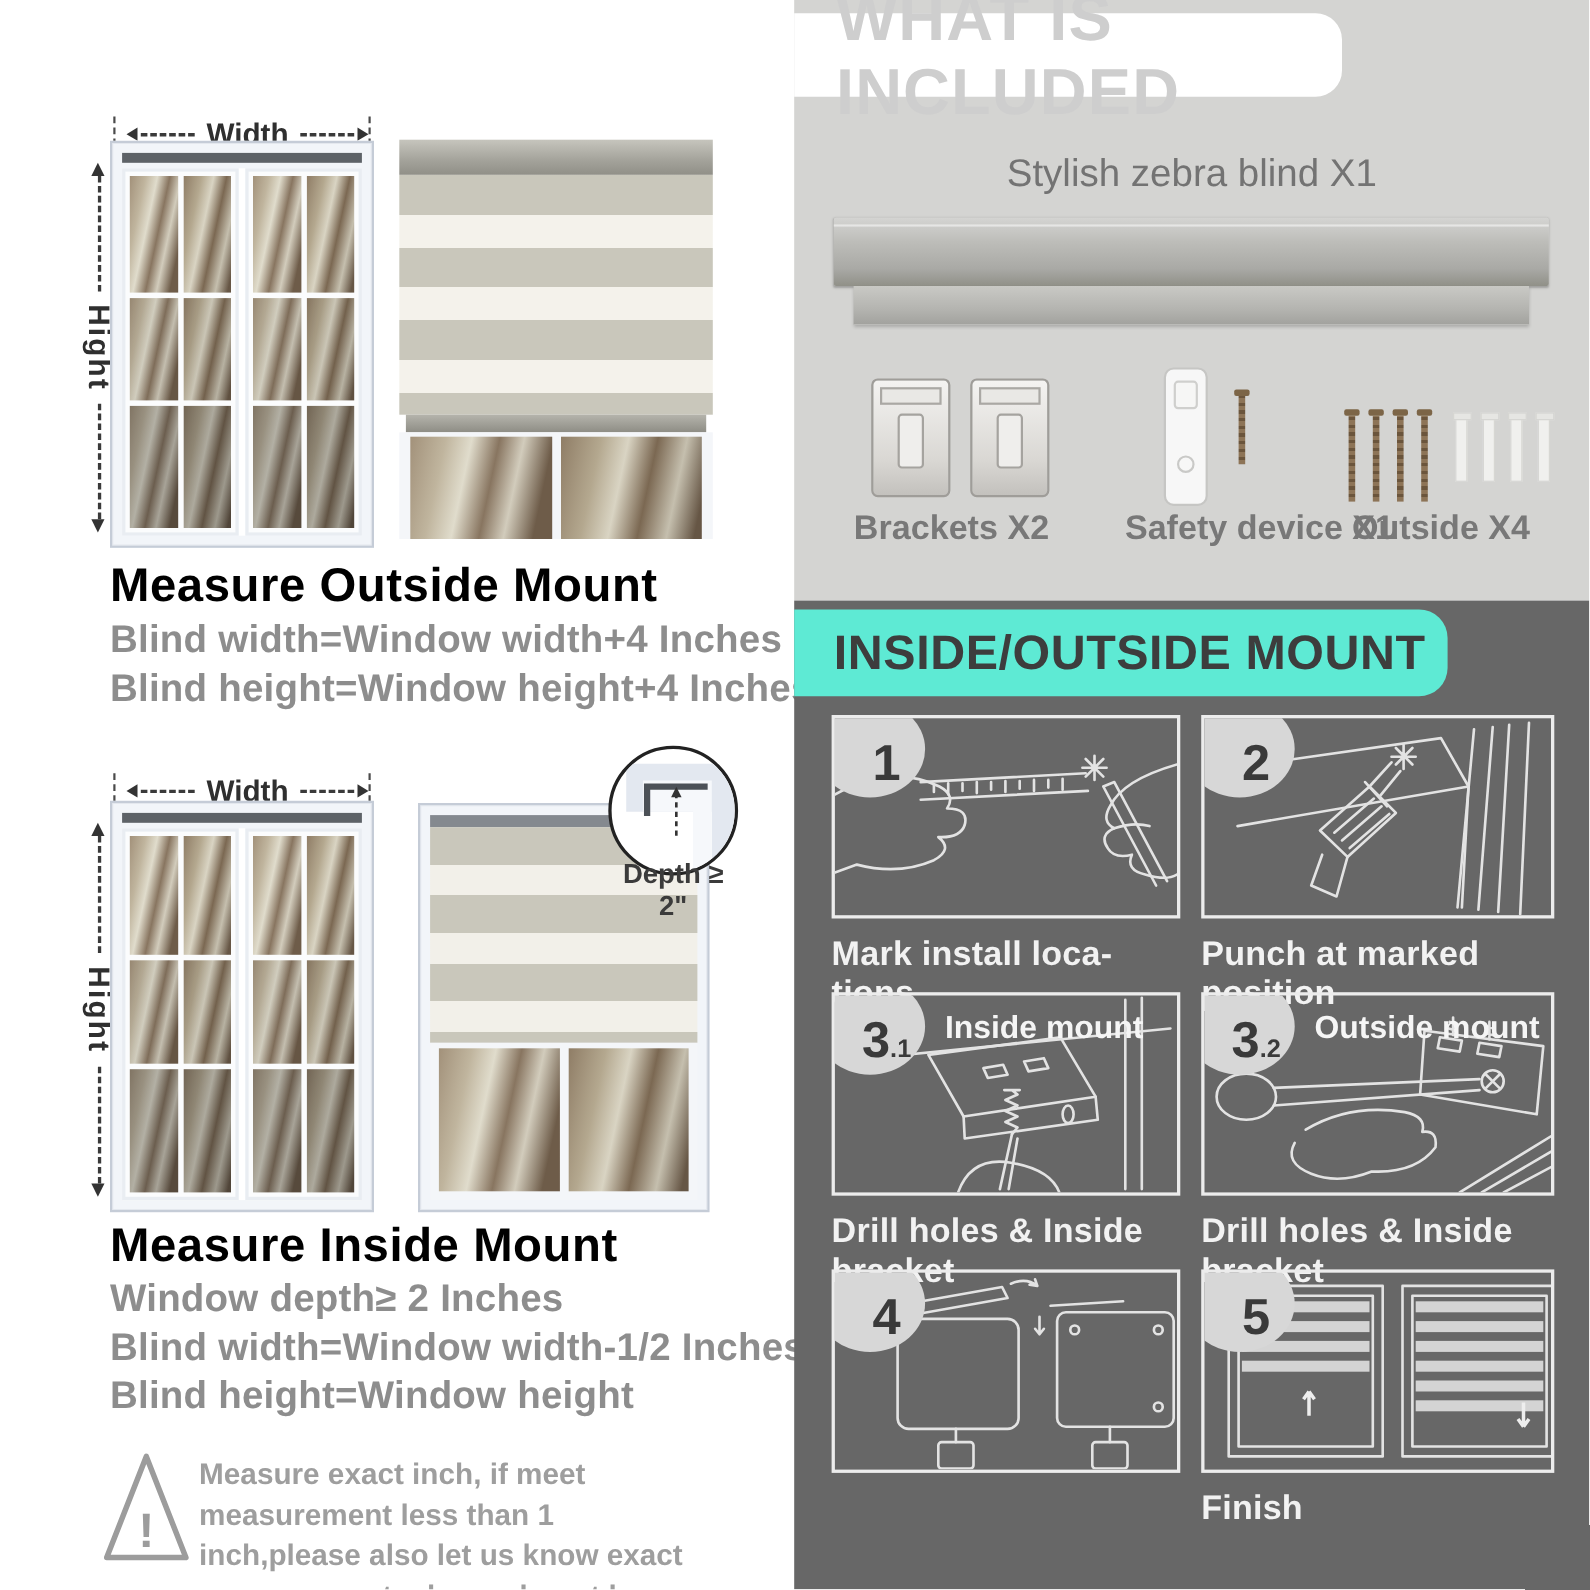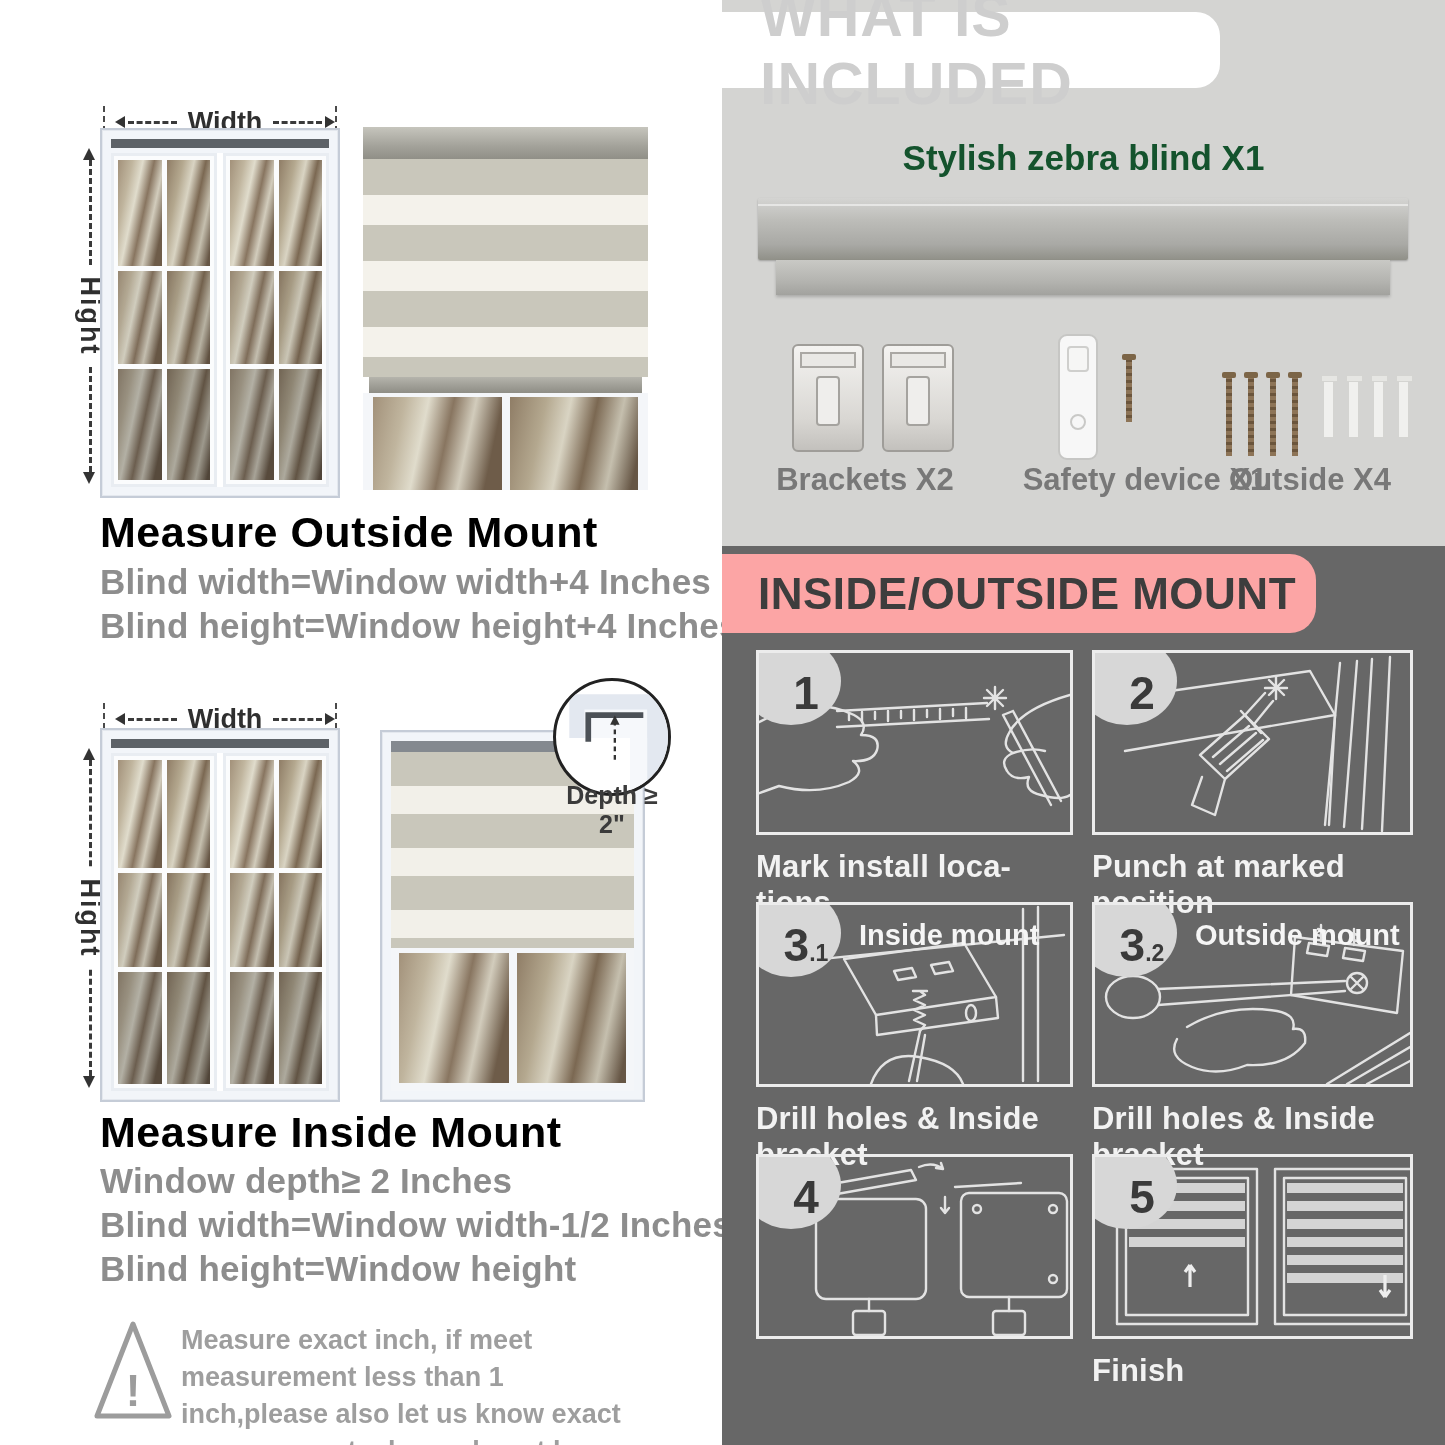--- a/index.html
+++ b/index.html
@@ -60,21 +60,21 @@
 
   .sec-title{font-size:43px;font-weight:bold;color:#000000;letter-spacing:.5px;}
   .sec-line{font-size:35px;font-weight:bold;color:#8d8d8d;letter-spacing:.2px;}
 
   .warn-text{width:445px;font-size:27px;font-weight:bold;color:#9e9e9e;line-height:37px;}
 
   
   .included-panel{left:722px;top:0;width:723px;height:546px;background:#d4d4d2;}
   .included-badge{left:722px;top:12px;width:498px;height:76px;background:#ffffff;border-radius:0 24px 24px 0;
     display:flex;align-items:center;padding-left:38px;color:#cecece;font-size:59px;font-weight:bold;letter-spacing:1px;}
-  .product-label{left:722px;top:138px;width:723px;text-align:center;font-size:35px;font-weight:bold;color:#14532d;}
+  .product-label{left:722px;top:138px;width:723px;text-align:center;font-size:35px;font-weight:normal;color:#737373;}
   .hr1{left:758px;top:198px;width:650px;height:62px;border-radius:2px;
     background:linear-gradient(180deg,#d4d4d2 0%,#bdbdb9 35%,#a9a9a5 75%,#909088 100%);
     box-shadow:0 1px 2px rgba(0,0,0,.25);}
   .hr1:after{content:"";position:absolute;inset:6px 0 auto 0;height:2px;background:rgba(255,255,255,.5);}
   .hr2{left:776px;top:260px;width:614px;height:35px;
     background:linear-gradient(180deg,#c9c9c5 0%,#b4b4b0 60%,#a2a29e 100%);box-shadow:0 2px 3px rgba(0,0,0,.2);}
 
   .bracket{width:72px;height:108px;border:2px solid #9f9d99;border-radius:6px;
     background:linear-gradient(180deg,#f4f3f1,#d9d7d3 70%,#c3c1bd);position:relative;display:inline-block;}
   .bracket:before{content:"";position:absolute;left:6px;right:6px;top:6px;height:12px;border:2px solid #aaa8a4;background:#e9e8e5;}
@@ -84,21 +84,21 @@
   .safety-body:after{content:"";position:absolute;left:50%;bottom:28px;transform:translateX(-50%);width:12px;height:12px;border:2px solid #c9c9c7;border-radius:50%;}
   .screwv{width:6px;height:78px;display:inline-block;position:relative;margin:0 8px;
     background:repeating-linear-gradient(0deg,#8d7457 0 4px,#6b553c 4px 7px);}
   .screwv:before{content:"";position:absolute;top:-6px;left:-4px;width:14px;height:6px;background:#7c6547;border-radius:2px;}
   .screwv.small{height:62px;}
   .anchor{width:11px;height:60px;display:inline-block;position:relative;margin:0 7px;background:#f0f0ee;border:1px solid #d4d4d1;}
   .anchor:before{content:"";position:absolute;top:-4px;left:-3px;width:15px;height:5px;background:#e6e6e3;border:1px solid #d4d4d1;}
   .item-label{font-size:31px;font-weight:bold;color:#787878;text-align:center;}
 
   .dark-panel{left:722px;top:546px;width:723px;height:899px;background:#676767;}
-  .mount-header{left:722px;top:554px;width:594px;height:79px;background:#fca5a5;border-radius:0 26px 26px 0;
+  .mount-header{left:722px;top:554px;width:594px;height:79px;background:#5eead4;border-radius:0 26px 26px 0;
     display:flex;align-items:center;padding-left:36px;color:#3d3d3d;font-size:44px;font-weight:bold;letter-spacing:.5px;}
 
   .tiles{left:756px;top:650px;width:657px;display:grid;grid-template-columns:317px 321px;column-gap:19px;grid-auto-rows:245px;row-gap:7px;}
   .tile{position:relative;}
   .tile-box{position:relative;height:185px;border:3px solid #ececec;overflow:hidden;}
   .tile-box svg{position:absolute;inset:0;width:100%;height:100%;}
   .num-badge{position:absolute;left:-18px;top:-16px;width:100px;height:88px;border-radius:50%;background:#d7d7d7;
     display:flex;align-items:center;justify-content:center;padding:24px 0 0 30px;color:#3a3a3a;}
   .num-badge .n{font-size:46px;font-weight:bold;line-height:1;}
   .num-badge .s{font-size:23px;font-weight:bold;margin-top:16px;}

